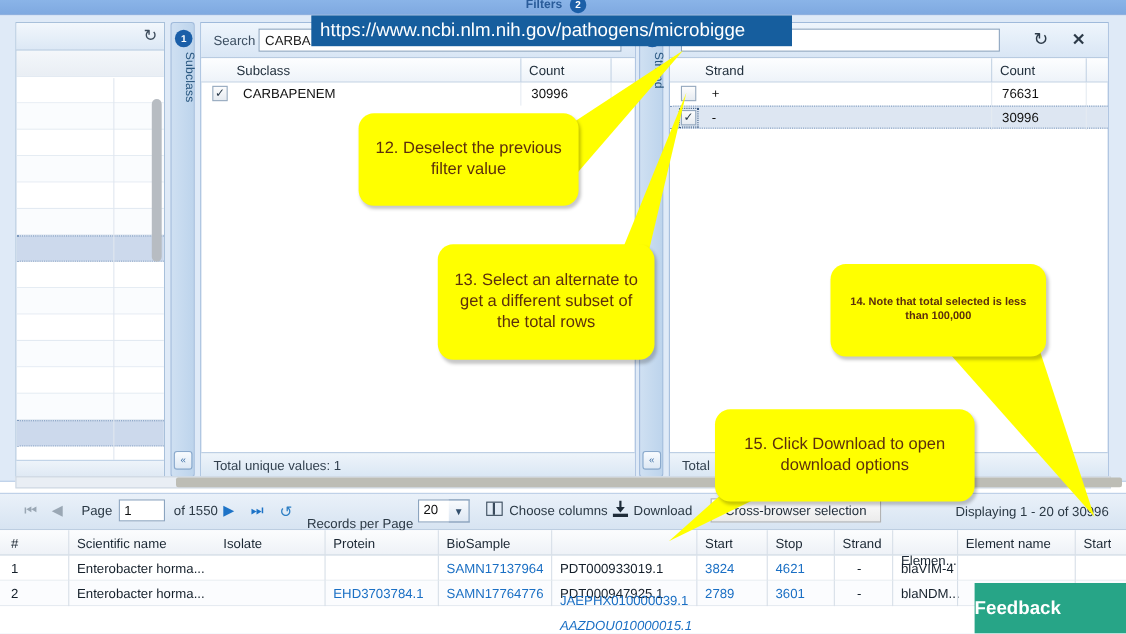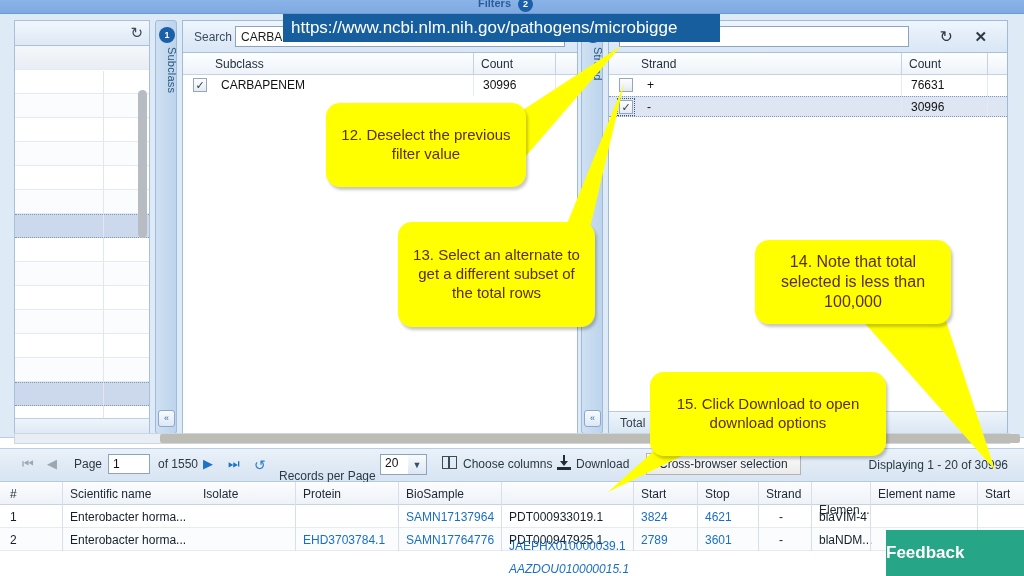--- a/index.html
+++ b/index.html
@@ -242,21 +242,21 @@
 
   .callout{
     position:absolute; background:#ffff00; border-radius:14px;
     color:#5c2f0c; text-align:center;
     box-shadow:2px 3px 3px rgba(0,0,0,.22);
     display:flex; align-items:center; justify-content:center;
     padding:6px 12px; line-height:1.26;
   }
   .c12{ left:326px; top:103px; width:200px; height:84px; font-size:15px; }
   .c13{ left:398px; top:222px; width:197px; height:105px; font-size:15px; }
-  .c14{ left:755px; top:240px; width:196px; height:84px; font-size:16px; }
+  .c14{ left:755px; top:240px; width:196px; height:84px; font-size:10px;font-weight:bold; }
   .c15{ left:650px; top:372px; width:236px; height:84px; font-size:15px; }
   svg.tails{ position:absolute; left:0; top:0; width:1024px; height:576px;
              pointer-events:none; }
 </style>
 </head>
 <body>
 
 <div class="topband"></div>
 <div class="filters-tag">
   <span>Filters</span>
@@ -313,20 +313,21 @@
     </div>
     <div class="fp-rows">
       <div class="frow">
         <span class="cb">✓</span>
         <span class="lbl">CARBAPENEM</span>
         <span class="cnt">30996</span>
         <div class="rsplit a"></div>
         <div class="rsplit b"></div>
       </div>
     </div>
+    <div class="fp-foot">Total unique values: 1</div>
   </div>
 
   <div class="vrail str">
     <div class="vbadge">2</div>
     <div class="vlabel">Strand</div>
     <div class="vcollapse">«</div>
   </div>
 
   <div class="fpanel str">
     <div class="fp-head">

